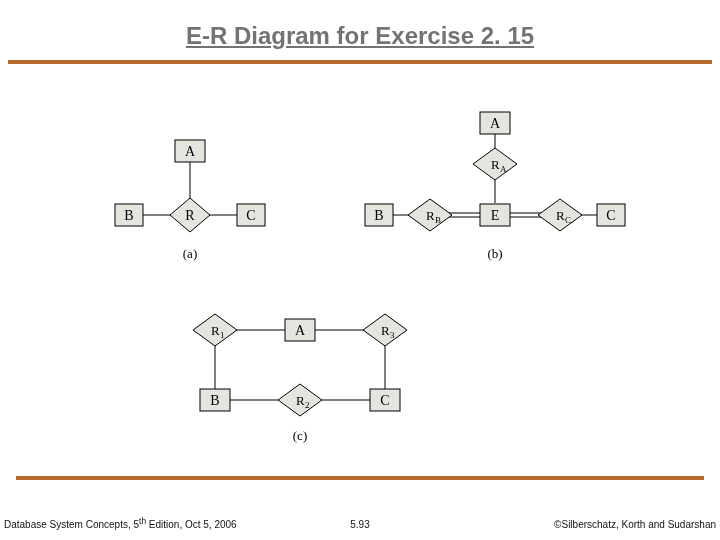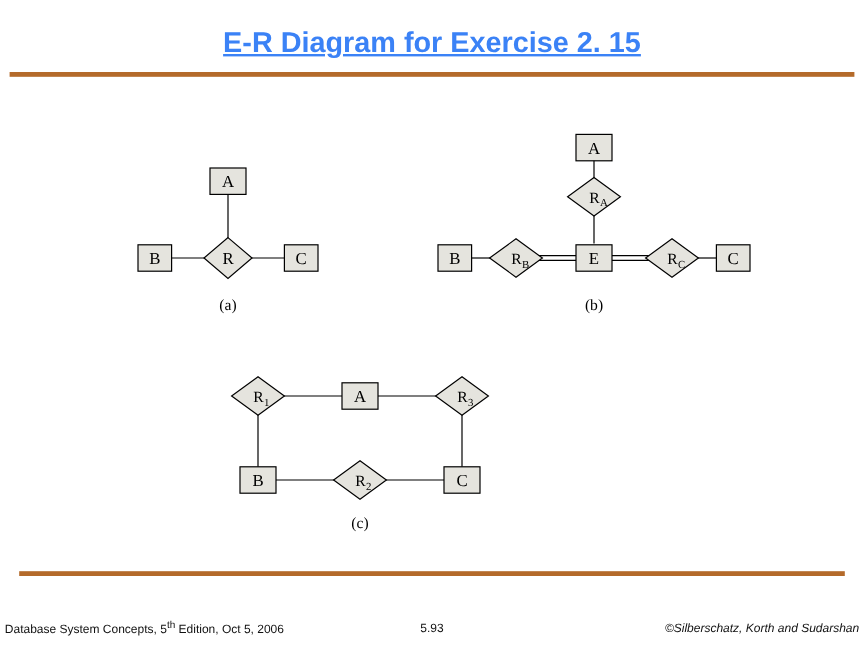--- a/index.html
+++ b/index.html
@@ -8,21 +8,21 @@
     width: 720px;
     height: 540px;
     background: #fff;
     font-family: Arial, Helvetica, sans-serif;
     position: relative;
   }
   .title {
     text-align: center;
     font-weight: bold;
     font-size: 24px;
-    color: #3b82f6;
+    color: #737373;
     padding-top: 22px;
     padding-bottom: 6px;
     text-decoration: underline;
   }
   .hr-bar {
     height: 4px;
     background: #b46a2a;
     margin: 0 8px;
   }
   .hr-bar.top { margin-top: 4px; }
@@ -38,21 +38,21 @@
   .footer {
     position: absolute;
     bottom: 10px;
     left: 0;
     width: 720px;
     font-size: 10px;
     color: #111;
   }
   .footer .left  { position: absolute; left: 4px;  bottom: 0; margin-top: 24px; }
   .footer .mid   { position: absolute; left: 0; right: 0; bottom: 0; text-align: center; }
-  .footer .right { position: absolute; right: 4px; bottom: 0; font-style: italic; }
+  .footer .right { position: absolute; right: 4px; bottom: 0; }
   svg text {
     font-family: "Times New Roman", Times, serif;
     fill: #000;
   }
 </style>
 </head>
 <body>
 
 <div class="title">E-R Diagram for Exercise 2. 15</div>
 <div class="hr-bar top"></div>

